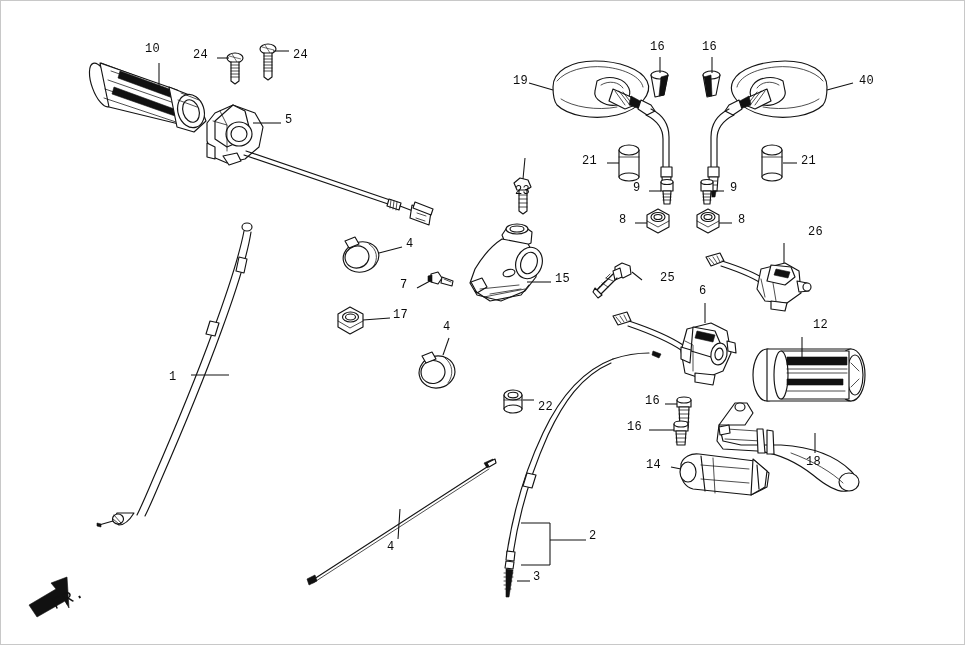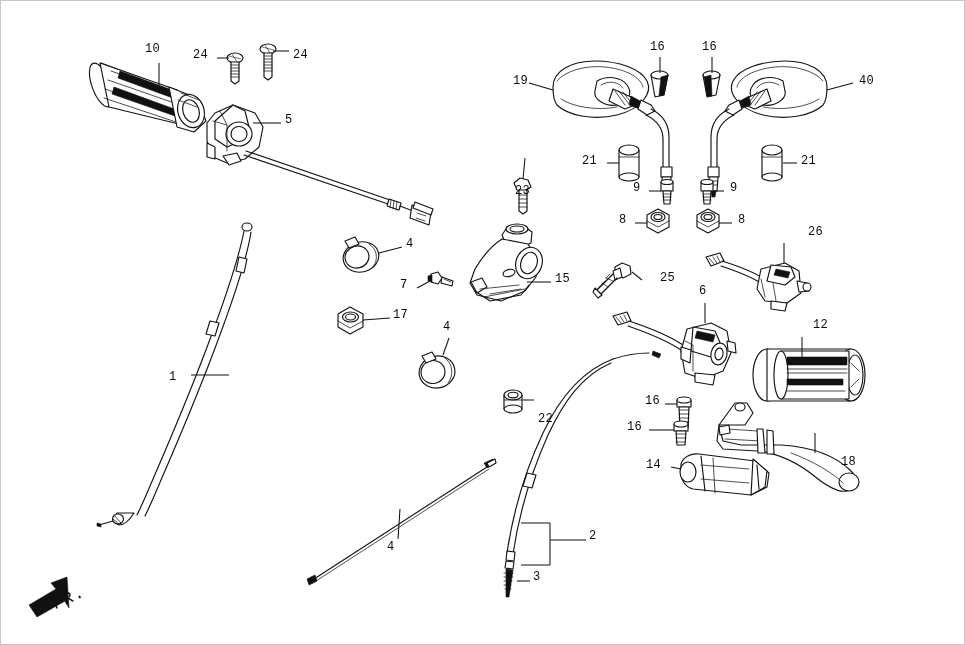--- a/index.html
+++ b/index.html
@@ -427,26 +427,26 @@
   <div class="lbl" style="left:144px;top:42px;">10</div>
   <div class="lbl" style="left:386px;top:540px;">4</div>
   <div class="lbl" style="left:790px;top:318px;margin-left:22px;">12</div>
   <div class="lbl" style="left:645px;top:458px;">14</div>
   <div class="lbl" style="left:554px;top:272px;">15</div>
   <div class="lbl" style="left:649px;top:40px;">16</div>
   <div class="lbl" style="left:701px;top:40px;">16</div>
   <div class="lbl" style="left:644px;top:394px;">16</div>
   <div class="lbl" style="left:626px;top:420px;">16</div>
   <div class="lbl" style="left:392px;top:308px;">17</div>
-  <div class="lbl" style="left:840px;top:455px;">18</div>
+  <div class="lbl" style="left:805px;top:455px;">18</div>
   <div class="lbl" style="left:504px;top:74px;margin-left:8px;">19</div>
   <div class="lbl" style="left:858px;top:74px;">40</div>
   <div class="lbl" style="left:581px;top:154px;">21</div>
   <div class="lbl" style="left:800px;top:154px;">21</div>
-  <div class="lbl" style="left:537px;top:412px;">22</div>
+  <div class="lbl" style="left:537px;top:400px;">22</div>
   <div class="lbl" style="left:514px;top:140px;margin-top:44px;">23</div>
   <div class="lbl" style="left:192px;top:48px;">24</div>
   <div class="lbl" style="left:292px;top:48px;">24</div>
   <div class="lbl" style="left:659px;top:271px;">25</div>
   <div class="lbl" style="left:774px;top:225px;margin-left:33px;">26</div>
 
   <div class="fr" style="left:56px;top:594px;">FR.</div>
 
 </div>
 

